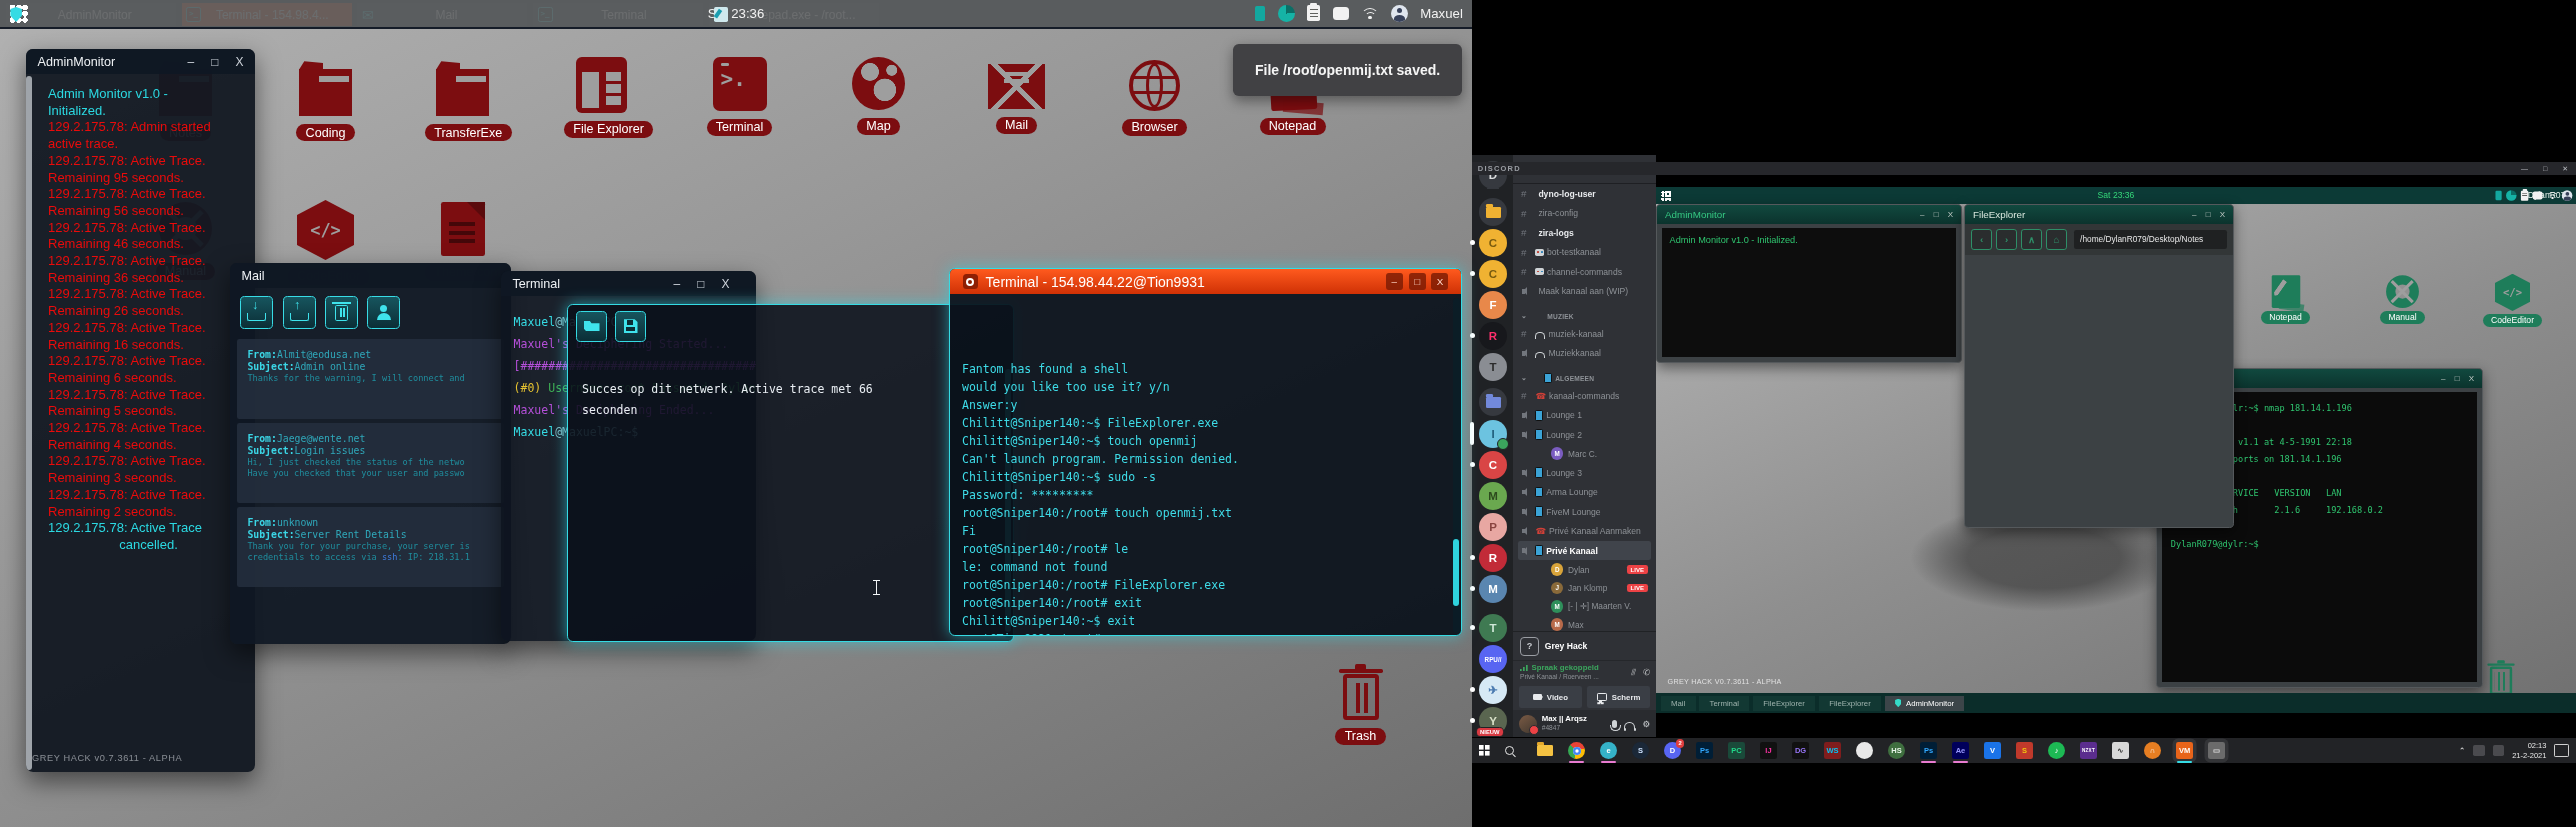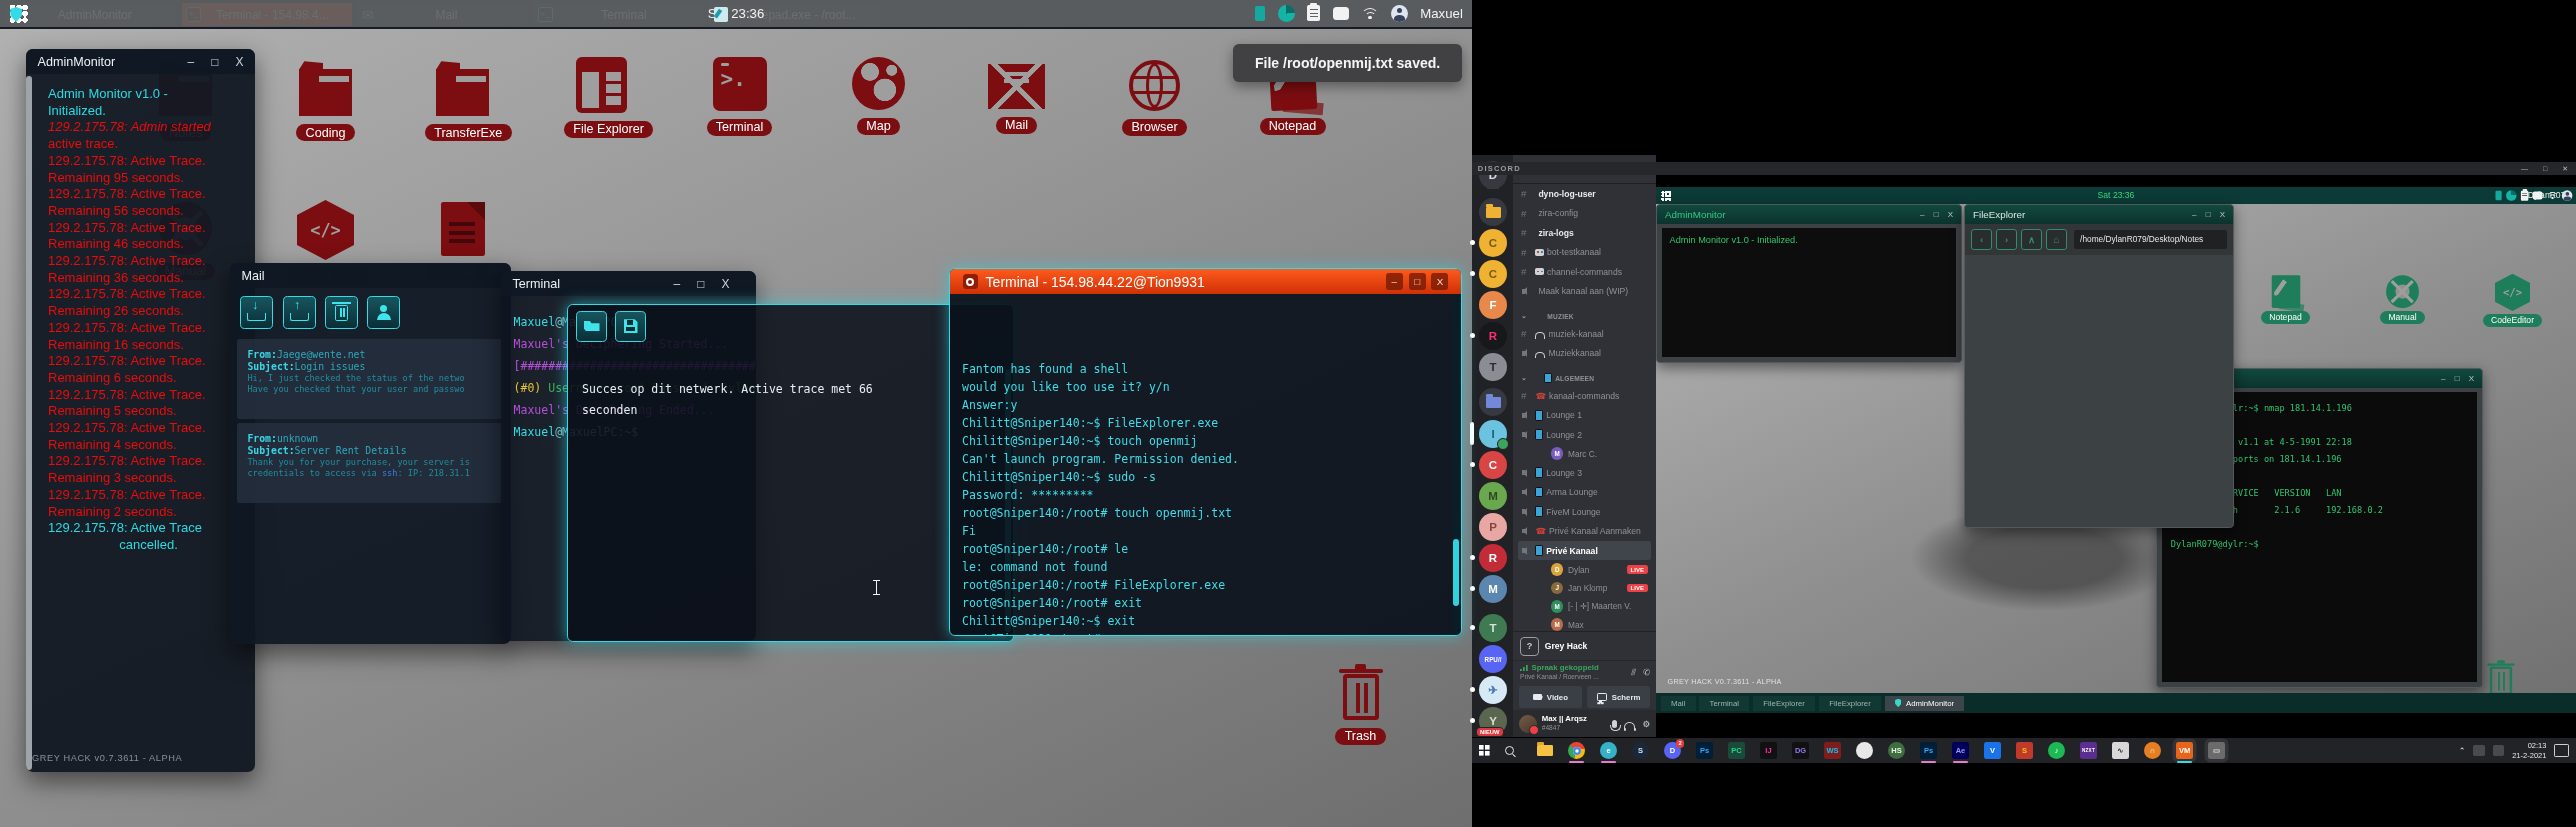--- a/index.html
+++ b/index.html
@@ -86,21 +86,21 @@
      background:repeating-linear-gradient(90deg,transparent 0 4.6px,currentColor 4.6px 8.6px);background-size:19.5px 30px;background-position:4px 4.6px;background-repeat:no-repeat;}
   .s-trash::before{content:"";position:absolute;left:-8px;top:-9.2px;width:44px;height:4.6px;background:currentColor;border-radius:1.7px;}
   .s-trash::after{content:"";position:absolute;left:8px;top:-14px;width:11.5px;height:4.6px;background:currentColor;border-radius:1.7px 1.7px 0 0;}
   
   .gwin{position:absolute;border-radius:7px;box-shadow:0 9.2px 25px rgba(0,0,0,.5);overflow:hidden;}
   .gtitle{height:25px;display:flex;align-items:center;padding:0 11.5px;color:#eef1f4;font-size:12.6px;background:rgba(16,24,35,.97);}
   .gctrl{margin-left:auto;display:flex;gap:17px;color:#cdd3da;font-size:12px;align-items:center;}
   .gctrl span{cursor:pointer;}
   .watermark{color:rgba(225,230,235,.55);font-size:9.2px;letter-spacing:0.6px;z-index:30;}
   
-  #toast{left:1233px;top:44px;width:229px;height:38px;background:#414144;border-radius:5.8px;
+  #toast{left:1233px;top:44px;width:229px;height:52px;background:#414144;border-radius:5.8px;
      color:#f5f5f5;font-size:14px;font-weight:bold;display:flex;align-items:center;padding-left:22px;
      box-shadow:0 4.6px 12.6px rgba(0,0,0,.4);z-index:40;box-sizing:border-box;}
   
   #win-admin{left:26px;top:49px;width:229px;height:723px;background:rgba(13,19,29,.92);z-index:5;}
   #win-admin .scroll-left{position:absolute;left:0;top:26.5px;bottom:2.3px;width:6.3px;background:#9fa4aa;border-radius:3.5px;}
   #admin-body{position:absolute;left:22px;top:37px;right:6px;font-size:13px;line-height:16.7px;white-space:nowrap;}
   
   #win-mail{left:230px;top:263px;width:281px;height:381px;background:rgba(15,23,35,.95);z-index:6;}
   .mtool{display:flex;gap:9.2px;padding:8px 10.4px 5.8px 10.4px;}
   .mbtn{width:31px;height:31px;border:1.7px solid #38dce6;border-radius:4.6px;cursor:pointer;position:relative;
@@ -422,21 +422,21 @@
         <span>X</span>
       </span>
     </div>
     <div class="scroll-left"></div>
     <div id="admin-body">
 
         <div class="al" style="color: rgb(43, 217, 226);">Admin Monitor v1.0 -</div>
 
         <div class="al" style="color: rgb(43, 217, 226);">Initialized.</div>
 
-        <div class="al" style="color: rgb(234, 11, 11); font-style: italic;">129.2.175.78: Admin started</div>
+        <div class="al" style="color: rgb(234, 11, 11);">129.2.175.78: Admin started</div>
 
         <div class="al" style="color: rgb(234, 11, 11);">active trace.</div>
 
         <div class="al" style="color: rgb(234, 11, 11);">129.2.175.78: Active Trace.</div>
 
         <div class="al" style="color: rgb(234, 11, 11);">Remaining 95 seconds.</div>
 
         <div class="al" style="color: rgb(234, 11, 11);">129.2.175.78: Active Trace.</div>
 
         <div class="al" style="color: rgb(234, 11, 11);">Remaining 56 seconds.</div>
@@ -497,20 +497,26 @@
         </span>
       <span class="mbtn">
           <span class="mtrash"></span>
         </span>
       <span class="mbtn">
           <span class="mperson"></span>
         </span>
     </div>
     <div>
 
+        <div class="mcard">
+          <div class="mrow"><span class="mlab">From:</span><span class="mval">Almit@eodusa.net</span></div>
+          <div class="mrow"><span class="mlab">Subject:</span><span class="mval">Admin online</span></div>
+          <div class="mbody">Thanks for the warning, I will connect and</div>
+          <div class="mbody"><span></span><span class="lnk"></span><span></span></div>
+        </div>
 
         <div class="mcard">
           <div class="mrow"><span class="mlab">From:</span><span class="mval">Jaege@wente.net</span></div>
           <div class="mrow"><span class="mlab">Subject:</span><span class="mval">Login issues</span></div>
           <div class="mbody">Hi, I just checked the status of the netwo</div>
           <div class="mbody"><span>Have you checked that your user and passwo</span><span class="lnk"></span><span></span></div>
         </div>
 
         <div class="mcard">
           <div class="mrow"><span class="mlab">From:</span><span class="mval">unknown</span></div>

